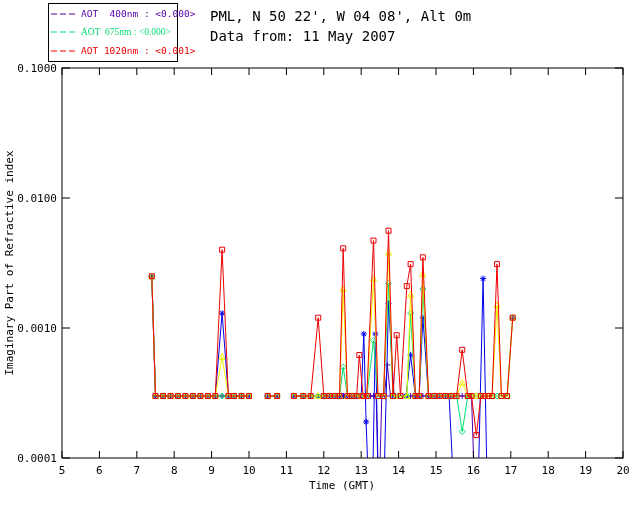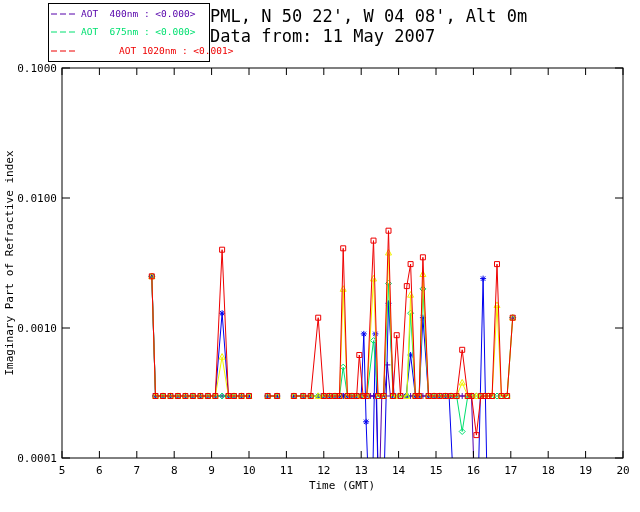--- a/index.html
+++ b/index.html
@@ -1,26 +1,26 @@
 <!DOCTYPE html>
 <html><head>
 <meta charset="utf-8">
 <style>
   html,body{margin:0;padding:0;background:#ffffff;}
   #root{position:relative;width:640px;height:512px;background:#ffffff;overflow:hidden;
         font-family:"DejaVu Sans Mono","Liberation Mono",monospace;}
   #plot-svg{position:absolute;left:0;top:0;}
-  #legend-box{position:absolute;left:48px;top:3px;width:162px;height:59px;
+  #legend-box{position:absolute;left:48px;top:3px;width:130px;height:59px;
               border:1px solid #000;background:#ffffff;box-sizing:border-box;
               display:flex;flex-direction:column;justify-content:space-around;padding:1px 2px;}
   .legend-row{display:flex;align-items:center;height:10px;white-space:pre;}
   .legend-row svg{flex:0 0 auto;margin-right:3px;}
   .legend-label{font-size:9.5px;line-height:10px;letter-spacing:0px;}
   #header-block{position:absolute;left:210px;top:6px;color:#000;}
-  .header-line{font-size:17px;line-height:20px;white-space:pre;}
+  .header-line{font-size:14px;line-height:20px;white-space:pre;}
   text{font-family:"DejaVu Sans Mono","Liberation Mono",monospace;}
 </style>
 </head>
 <body>
 
 <div id="root">
 
   <svg id="plot-svg" width="640" height="512" xmlns="http://www.w3.org/2000/svg">
     <defs>
       <clipPath id="plot-clip">
@@ -115,24 +115,24 @@
     <text id="x-axis-title" x="342" y="489" font-size="11" fill="#000000" text-anchor="middle">Time (GMT)</text>
     <text id="y-axis-title" x="13" y="263" font-size="11" fill="#000000" text-anchor="middle" transform="rotate(-90 13 263)">Imaginary Part of Refractive index</text>
   </svg>
 
   <div id="legend-box">
       <div class="legend-row"><svg width="27" height="8">
           <line x1="0" y1="4" x2="27" y2="4" stroke="#5500aa" stroke-width="1" stroke-dasharray="6,3"></line>
         </svg><span class="legend-label" style="color: rgb(85, 0, 170);">AOT  400nm : &lt;0.000&gt;</span></div>
       <div class="legend-row"><svg width="27" height="8">
           <line x1="0" y1="4" x2="27" y2="4" stroke="#00e070" stroke-width="1" stroke-dasharray="6,3"></line>
-        </svg><span class="legend-label" style="color: rgb(0, 224, 112);">AOT  675nm : &lt;0.000&gt;</span></div>
+        </svg><span class="legend-label" style="color: rgb(0, 224, 112); font-family: Liberation Serif, serif;">AOT  675nm : &lt;0.000&gt;</span></div>
       <div class="legend-row"><svg width="27" height="8">
           <line x1="0" y1="4" x2="27" y2="4" stroke="#ee0000" stroke-width="1" stroke-dasharray="6,3"></line>
-        </svg><span class="legend-label" style="color: rgb(238, 0, 0); margin-left: 38px;">AOT 1020nm : &lt;0.001&gt;</span></div>
+        </svg><span class="legend-label" style="color: rgb(238, 0, 0);">AOT 1020nm : &lt;0.001&gt;</span></div>
     </div>
 
   <div id="header-block">
     <div class="header-line">PML, N 50 22', W 04 08', Alt 0m</div>
     <div class="header-line">Data from: 11 May 2007</div>
   </div>
 
 </div>
 
 </body></html>

